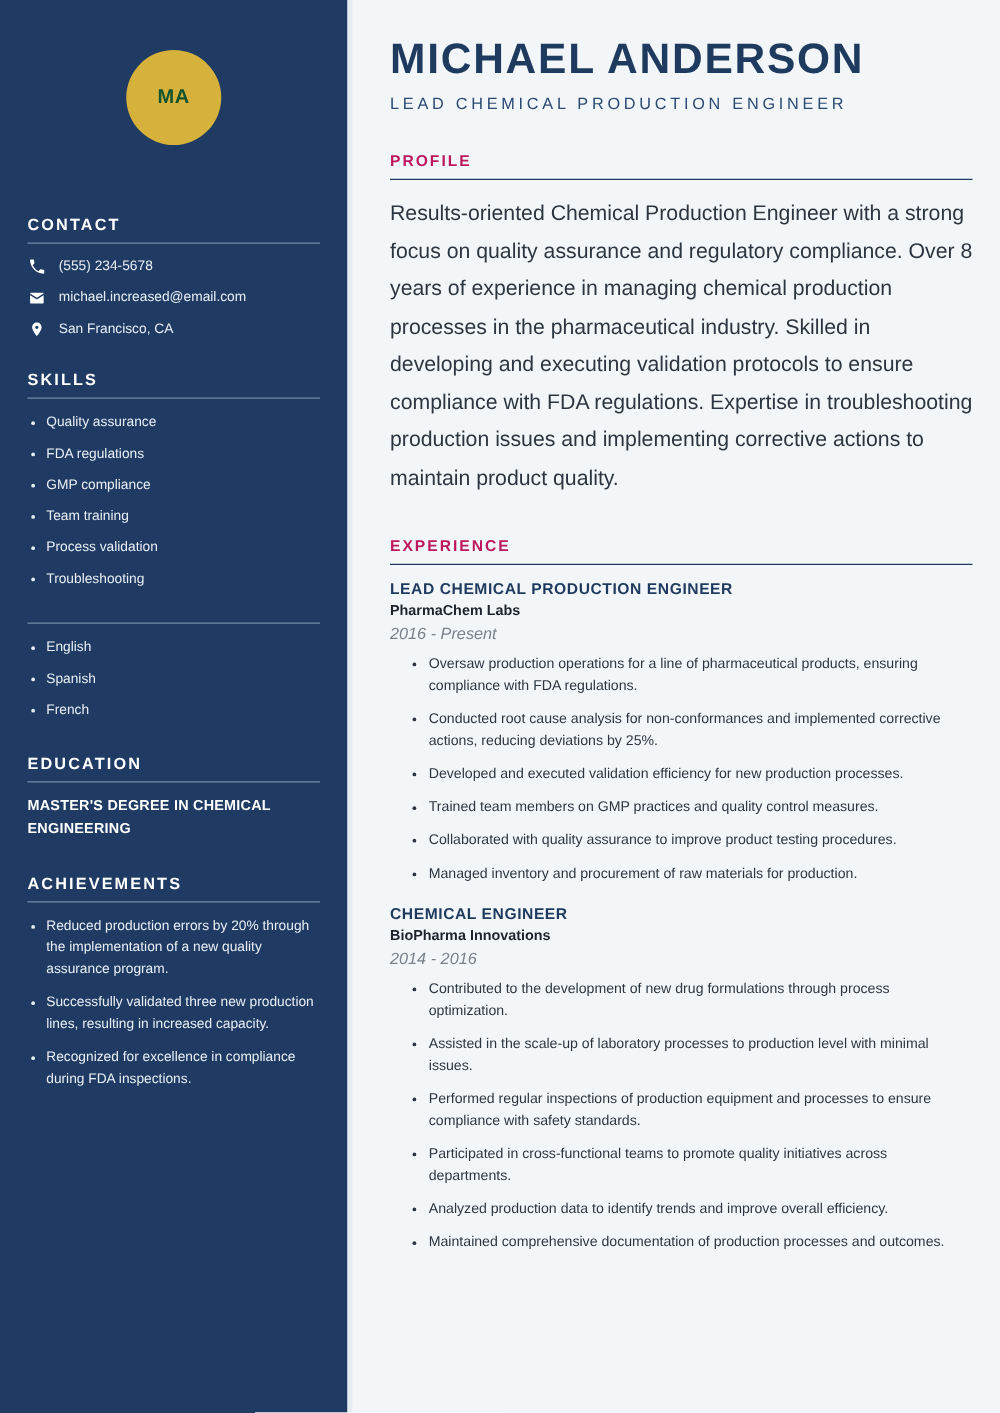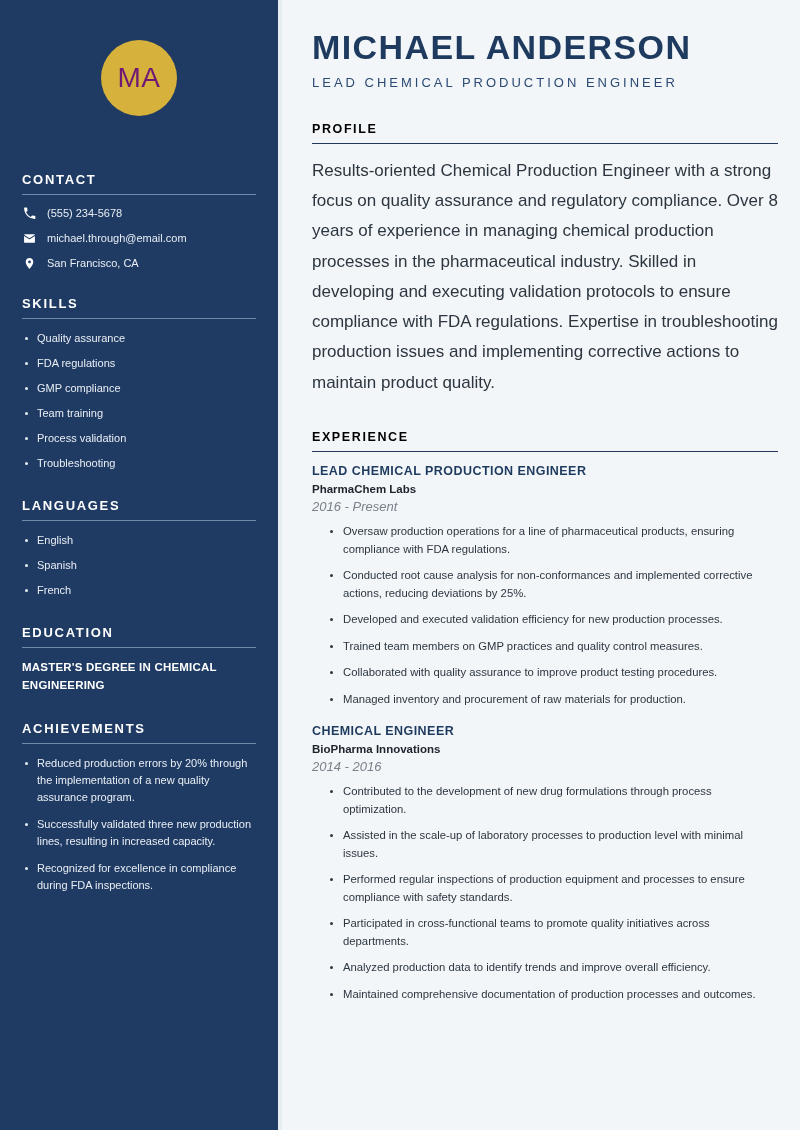--- a/index.html
+++ b/index.html
@@ -46,26 +46,26 @@
     display: flex;
     justify-content: center;
     padding-top: 40px;
   }
 
   .avatar {
     width: 76px;
     height: 76px;
     border-radius: 50%;
     background: #d6b13c;
-    color: #701a75;
+    color: #14532d;
     display: flex;
     align-items: center;
     justify-content: center;
-    font-size: 28px;
-    font-weight: normal;
+    font-size: 16px;
+    font-weight: bold;
     letter-spacing: 0.5px;
   }
 
   .side-section { margin-top: 26px; }
   .side-section.first { margin-top: 56px; }
 
   .side-heading {
     font-size: 13px;
     font-weight: bold;
     letter-spacing: 1.7px;
@@ -156,21 +156,21 @@
     text-transform: uppercase;
   }
 
   .main-section { margin-top: 26px; }
 
   .main-heading {
     font-size: 12.5px;
     font-weight: bold;
     letter-spacing: 1.6px;
     text-transform: uppercase;
-    color: #000000;
+    color: #be185d;
     padding-bottom: 7px;
     margin-top: 32px;
   }
 
   .main-rule {
     height: 1.3px;
     background: #21395c;
     margin-bottom: 12px;
   }
 
@@ -251,21 +251,21 @@
         <span>(555) 234-5678</span>
       </div>
 
       <div class="contact-row">
         <span class="contact-icon">
           <svg width="13" height="13" viewBox="0 0 24 24" fill="#ffffff">
             <path d="M2 5c0-.6.4-1 1-1h18c.6 0 1 .4 1 1v.3l-10 6.2L2 5.3V5z"></path>
             <path d="M2 7.6l9.5 5.9c.3.2.7.2 1 0L22 7.6V19c0 .6-.4 1-1 1H3c-.6 0-1-.4-1-1V7.6z"></path>
           </svg>
         </span>
-        <span>michael.through@email.com</span>
+        <span>michael.increased@email.com</span>
       </div>
 
       <div class="contact-row">
         <span class="contact-icon">
           <svg width="13" height="13" viewBox="0 0 24 24" fill="#ffffff">
             <path d="M12 2C8.1 2 5 5.1 5 9c0 5.2 7 13 7 13s7-7.8 7-13c0-3.9-3.1-7-7-7zm0 9.5A2.5 2.5 0 1 1 12 6.5a2.5 2.5 0 0 1 0 5z"></path>
           </svg>
         </span>
         <span>San Francisco, CA</span>
       </div>
@@ -278,21 +278,20 @@
         <li>Quality assurance</li>
         <li>FDA regulations</li>
         <li>GMP compliance</li>
         <li>Team training</li>
         <li>Process validation</li>
         <li>Troubleshooting</li>
       </ul>
     </section>
 
     <section class="side-section">
-      <div class="side-heading">LANGUAGES</div>
       <div class="side-rule"></div>
       <ul class="side-list">
         <li>English</li>
         <li>Spanish</li>
         <li>French</li>
       </ul>
     </section>
 
     <section class="side-section">
       <div class="side-heading">EDUCATION</div>

